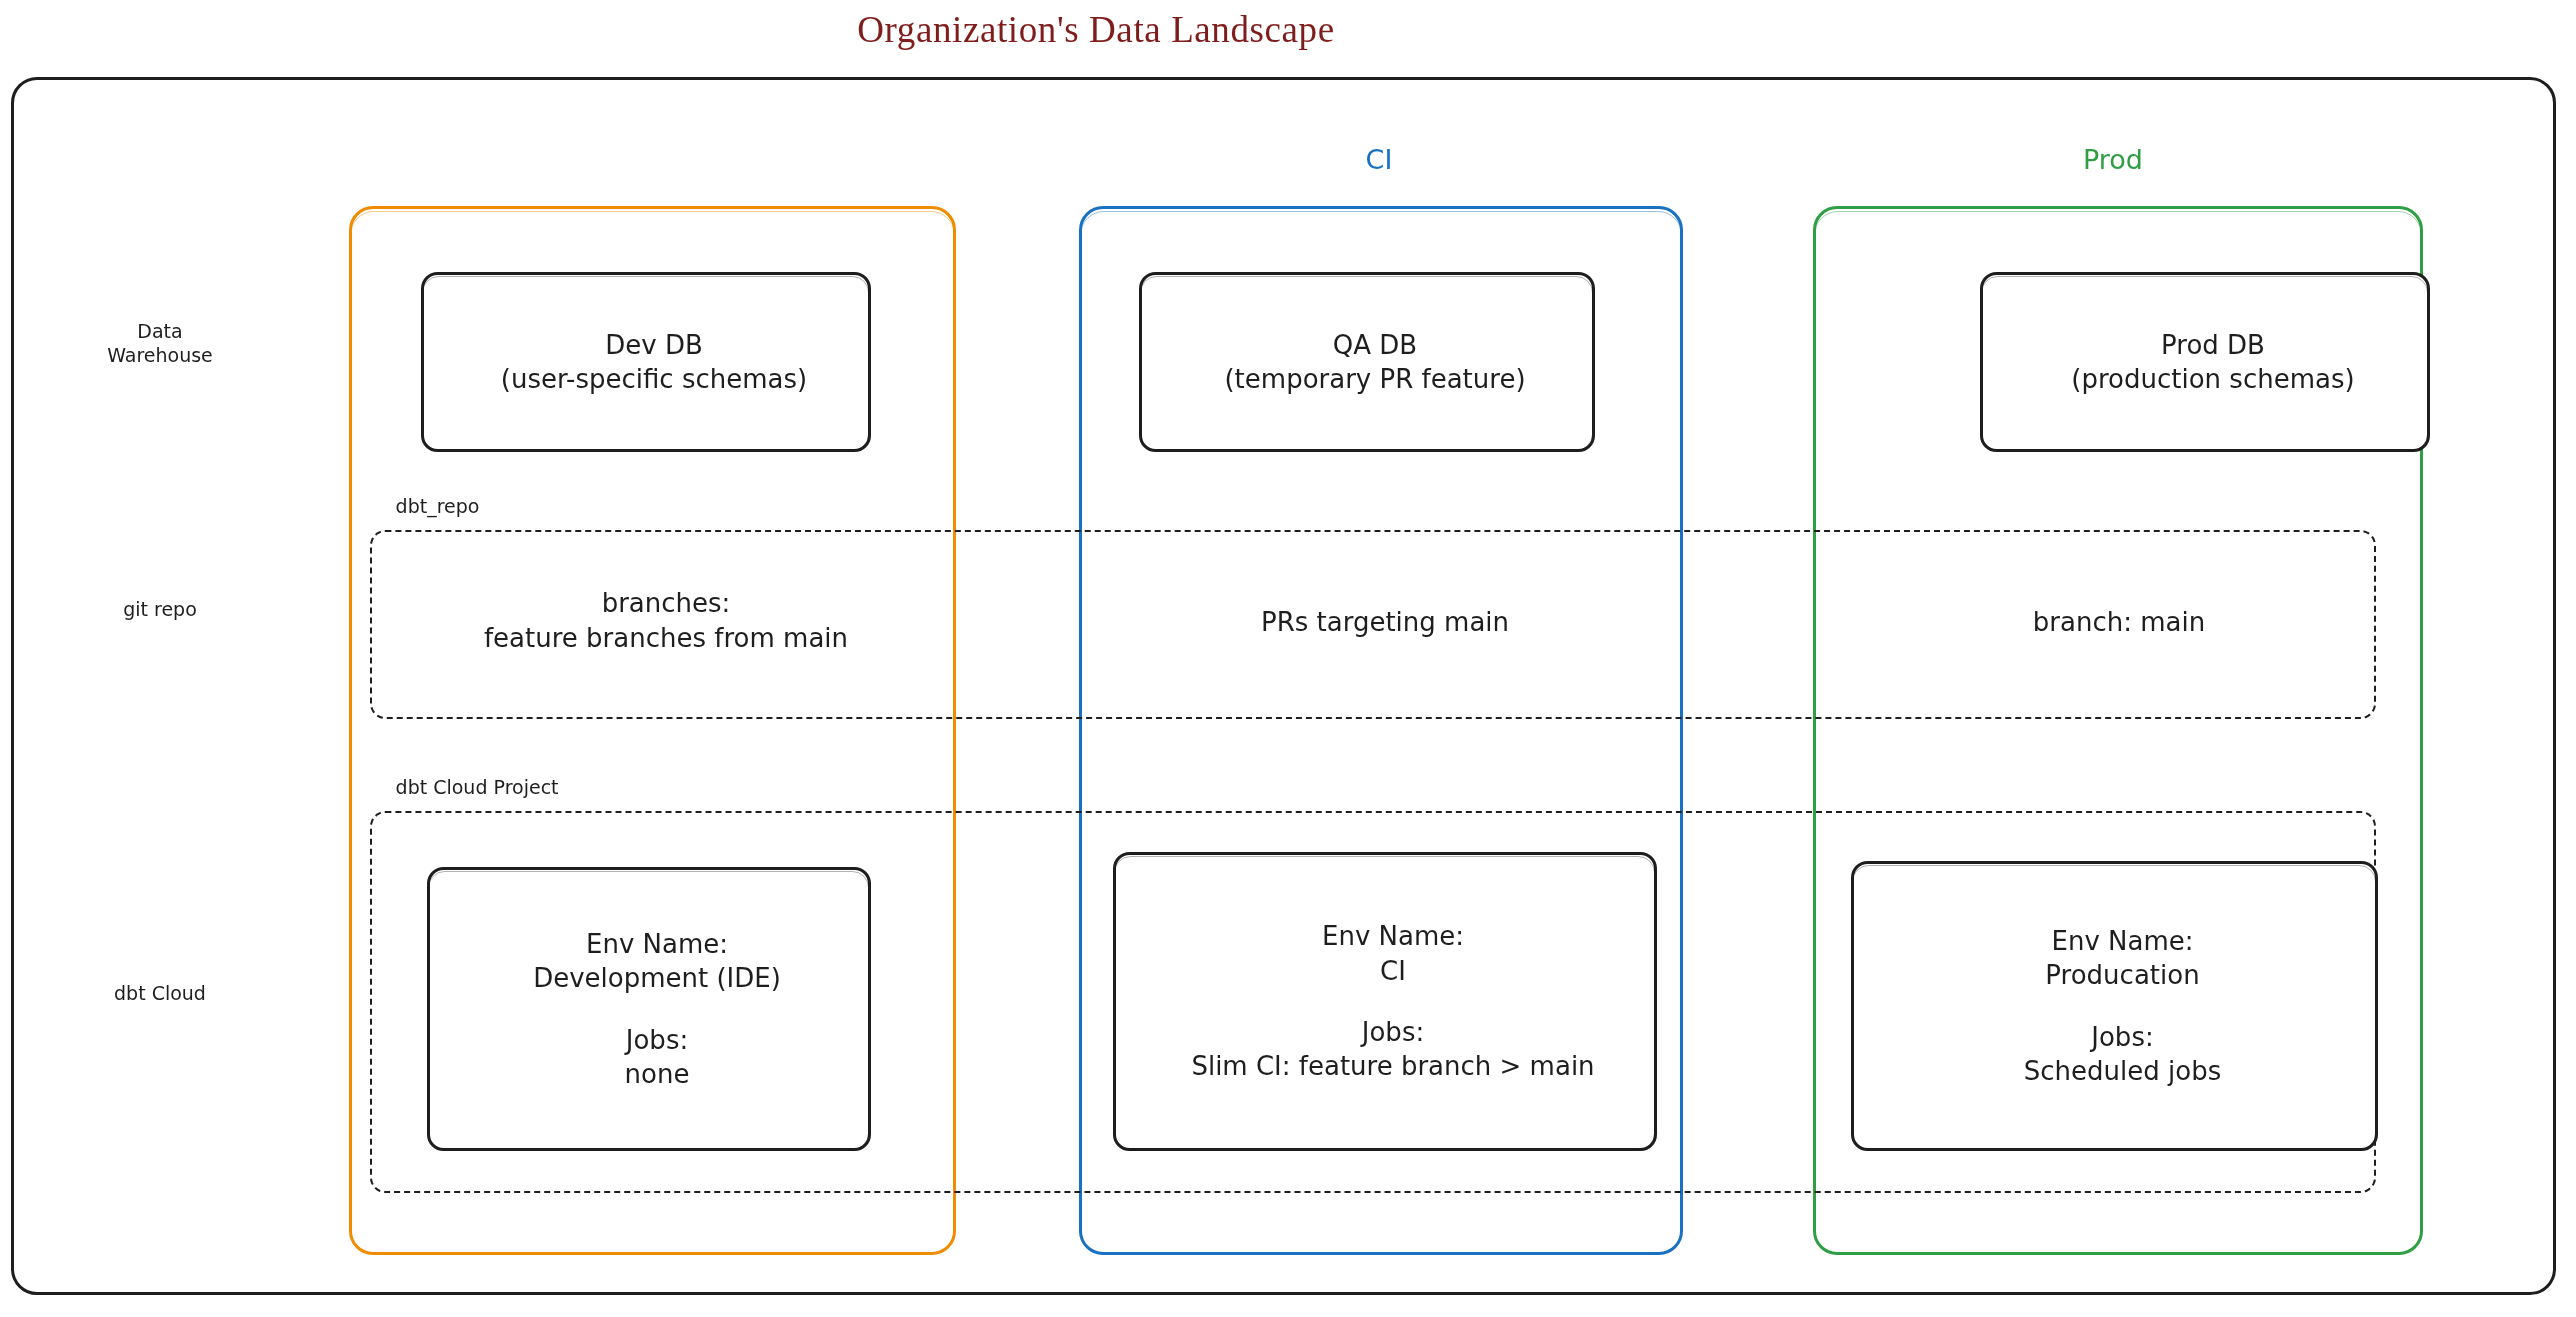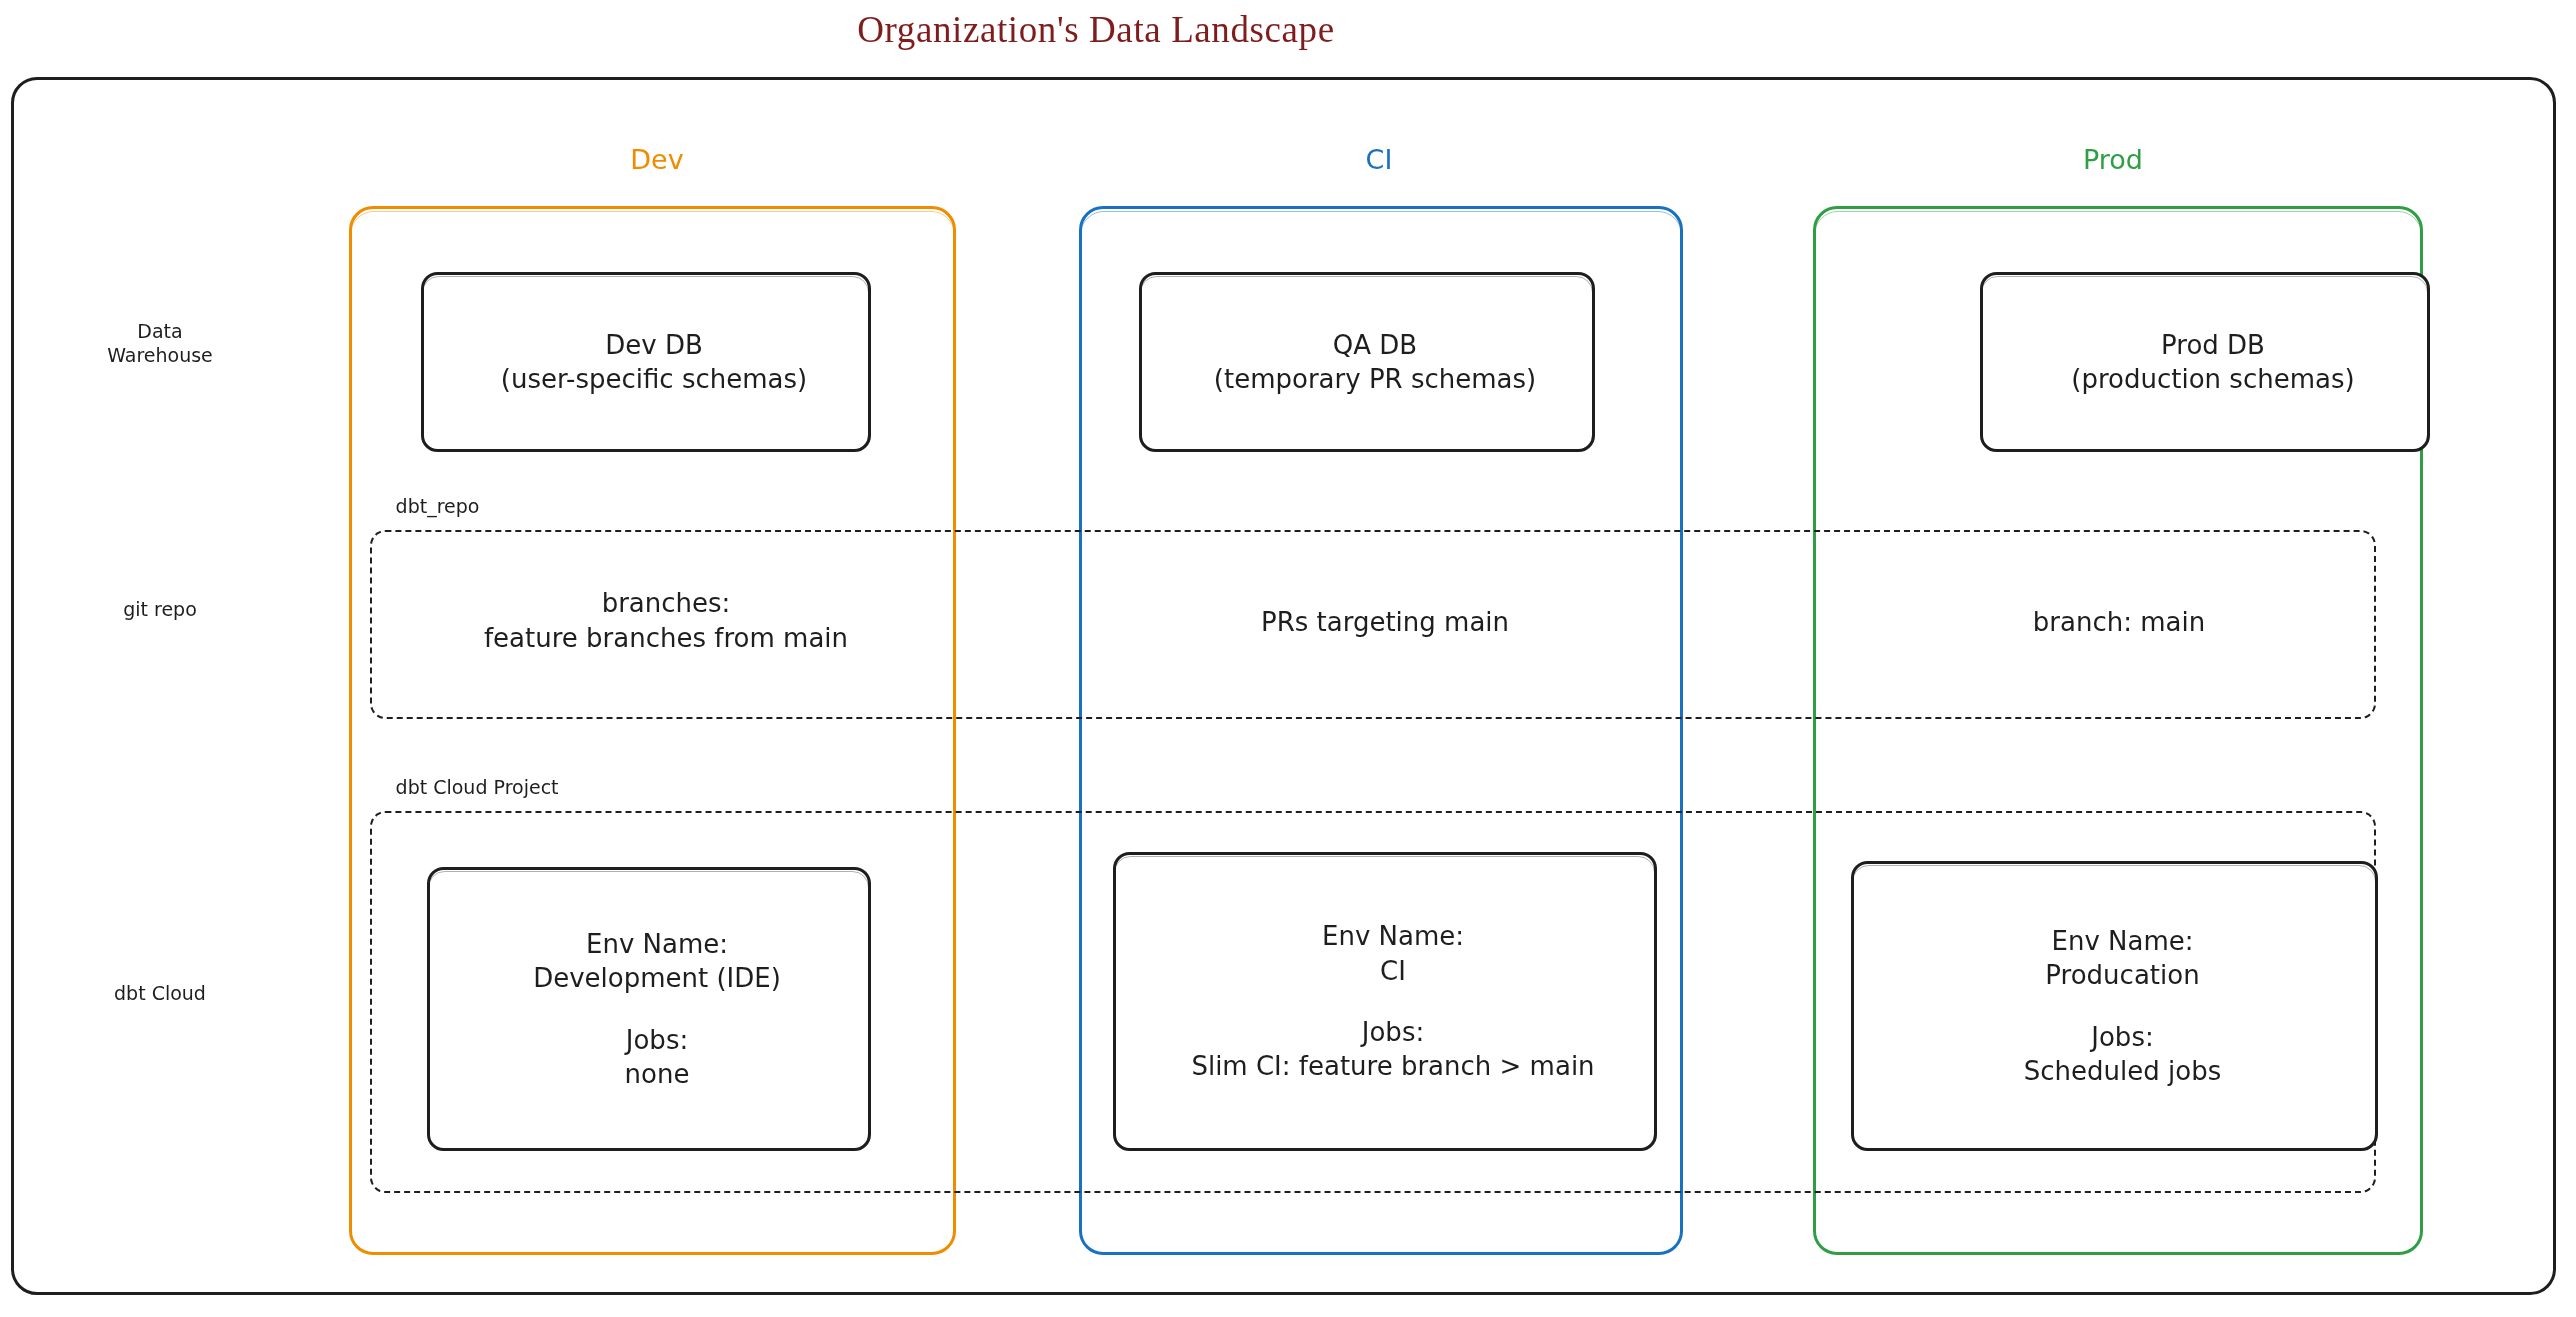--- a/index.html
+++ b/index.html
@@ -184,21 +184,20 @@
 </style>
 </head>
 <body>
 
 <div class="stage">
 
   <div id="diagram-title">Organization's Data Landscape</div>
 
   <div id="outer-frame"></div>
 
-  <div class="col-header" id="col-header-dev">Dev</div>
   <div class="col-header" id="col-header-ci">CI</div>
   <div class="col-header" id="col-header-prod">Prod</div>
 
   <div class="col-container" id="col-box-dev"></div>
   <div class="col-container" id="col-box-ci"></div>
   <div class="col-container" id="col-box-prod"></div>
 
   <div class="row-label" id="row-label-warehouse">Data
 Warehouse</div>
   <div class="row-label" id="row-label-gitrepo">git repo</div>
@@ -207,21 +206,21 @@
   <div class="dashed-band" id="band-dbt-repo">
     <span class="band-label">dbt_repo</span>
   </div>
   <div class="dashed-band" id="band-dbt-project">
     <span class="band-label">dbt Cloud Project</span>
   </div>
 
   <div class="node-box" id="db-box-dev">Dev DB
 (user-specific schemas)</div>
   <div class="node-box" id="db-box-ci">QA DB
-(temporary PR schemas)</div>
+(temporary PR feature)</div>
   <div class="node-box" id="db-box-prod">Prod DB
 (production schemas)</div>
 
   <div class="repo-cell" id="repo-cell-ci">PRs targeting main</div>
   <div class="repo-cell" id="repo-cell-dev">branches:
 feature branches from main</div>
   <div class="repo-cell" id="repo-cell-prod">branch: main</div>
 
   <div class="node-box" id="env-box-dev">
     <span class="env-block">Env Name:</span>

